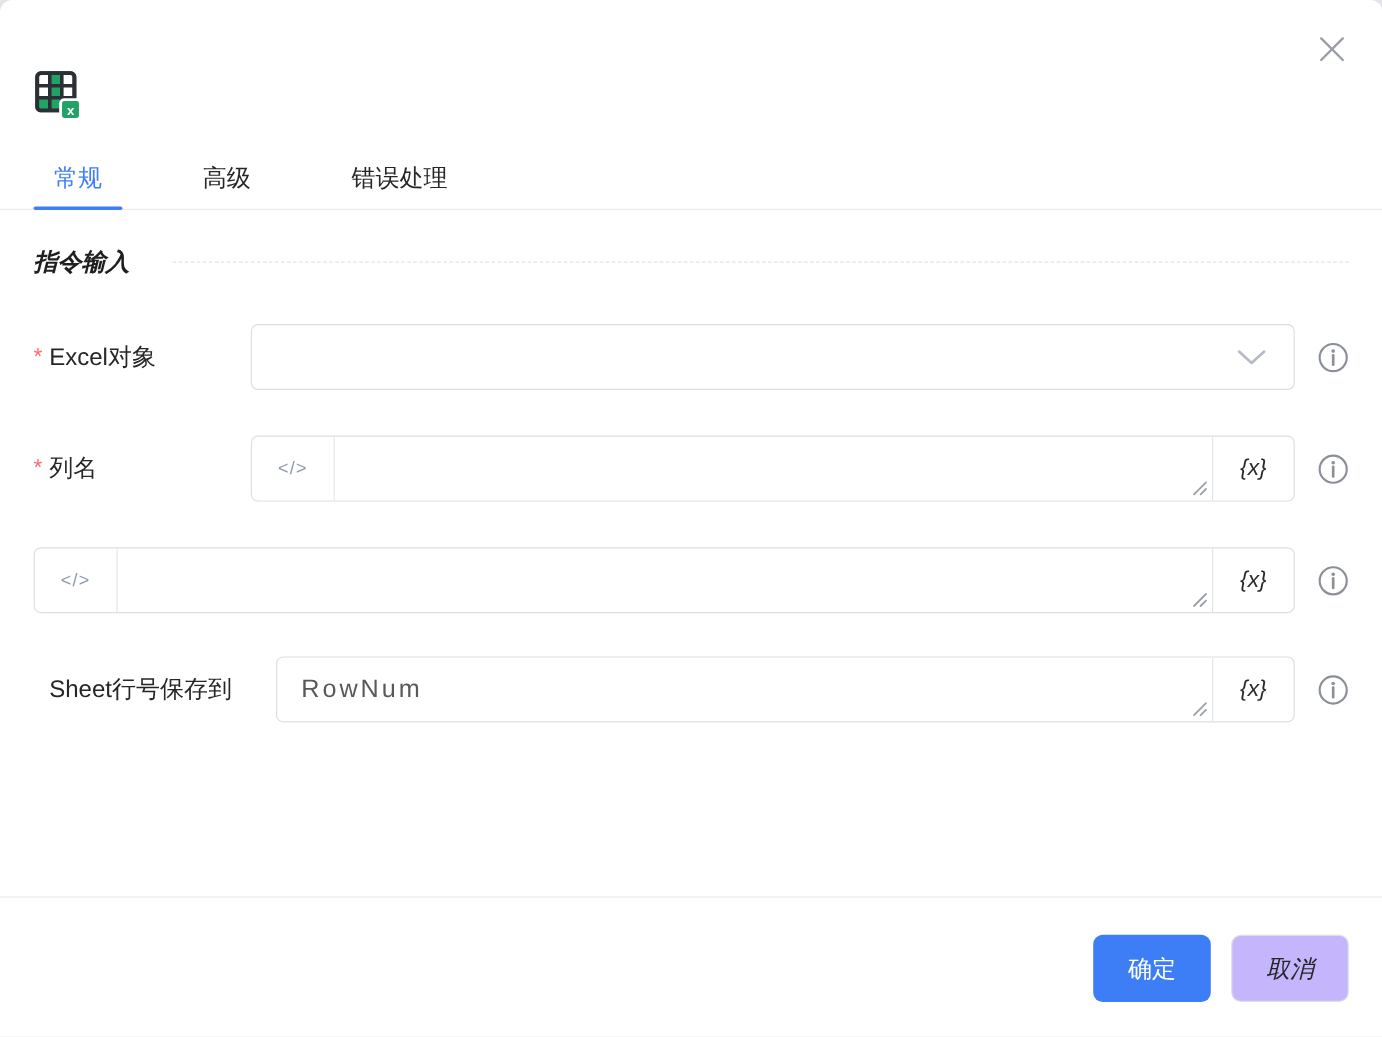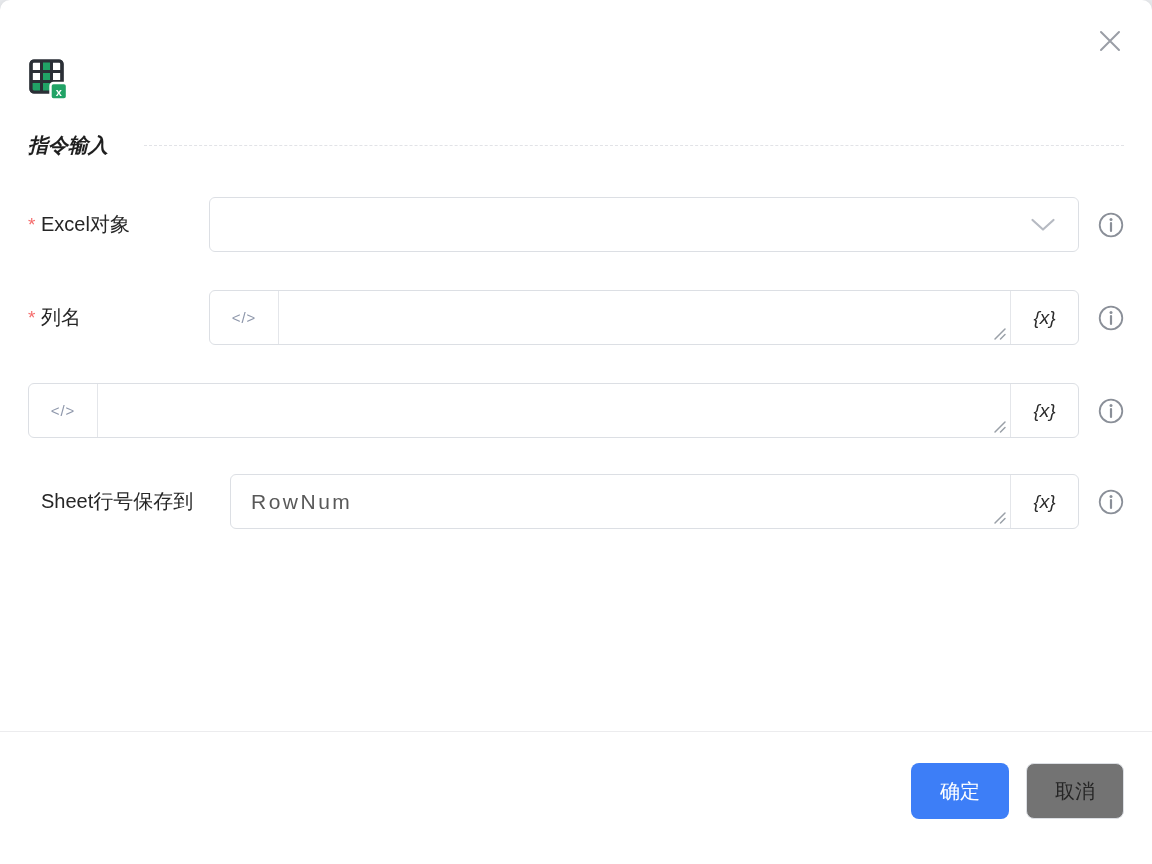--- a/index.html
+++ b/index.html
@@ -87,32 +87,32 @@
   .grip { position: absolute; right: 3px; bottom: 3px; cursor: nwse-resize; display:flex; }
   .suffix {
     width: 68px; flex-shrink: 0;
     border-left: 1px solid #e4e6ea;
     display: flex; align-items: center; justify-content: center;
     font-size: 19px; color: #2b2b2b; font-style: italic; cursor: pointer;
   }
   .info { margin-left: 19px; flex-shrink: 0; display: flex; cursor: pointer; }
   
   .footer {
-    position: absolute; left: 0; right: 0; bottom: 16px; height: 117px;
+    position: absolute; left: 0; right: 0; bottom: 0; height: 117px;
     border-top: 1px solid #ececee; background: #fff;
     display: flex; justify-content: flex-end; align-items: flex-start;
     gap: 17px; padding: 31px 28px 0 0;
   }
   .btn {
     min-width: 98px; height: 56px; padding: 0 24px;
     border-radius: 8px; font-size: 20px; cursor: pointer;
     font-family: inherit;
   }
   .btn-primary { background: #3d7ef7; color: #fff; border: none; }
-  .btn-default { background: #737373; color: #262626; border: 1px solid #dcdfe4; }
+  .btn-default { background: #c4b5fd; color: #262626; border: 1px solid #dcdfe4; font-style: italic; }
 </style>
 </head>
 <body>
 
 <div class="dialog">
 
   <button class="close-btn">
     <span>
       <svg width="28" height="28" viewBox="0 0 28 28">
           <path d="M5 5 L23 23 M23 5 L5 23" stroke="#9a9ea6" stroke-width="2" fill="none" stroke-linecap="round"></path>
@@ -127,20 +127,25 @@
         <rect x="13.5" y="4" width="10" height="29" fill="#21a366"></rect>
         <rect x="4" y="23.5" width="29" height="9.5" fill="#21a366"></rect>
         <path d="M3 13.5 H34 M3 23.5 H34 M13.5 3 V34 M23.5 3 V34" stroke="#2b2f36" stroke-width="3" fill="none"></path>
         <rect x="3" y="3" width="31" height="31" rx="3" fill="none" stroke="#2b2f36" stroke-width="3.2"></rect>
         <rect x="22.5" y="25" width="16.5" height="16.5" rx="3" fill="#21a366" stroke="#ffffff" stroke-width="2.4"></rect>
         <text x="30.8" y="37.6" font-size="11" font-weight="bold" fill="#ffffff" text-anchor="middle" font-family="'Liberation Sans',sans-serif">x</text>
       </svg>
     </span>
   </div>
 
+  <div class="tabs">
+    <div class="tab active">常规</div>
+    <div class="tab">高级</div>
+    <div class="tab">错误处理</div>
+  </div>
 
   <div class="main">
 
     <div class="section-head">
       <span class="section-title">指令输入</span>
       <span class="section-dash"></span>
     </div>
 
     <div class="sec1">
 

